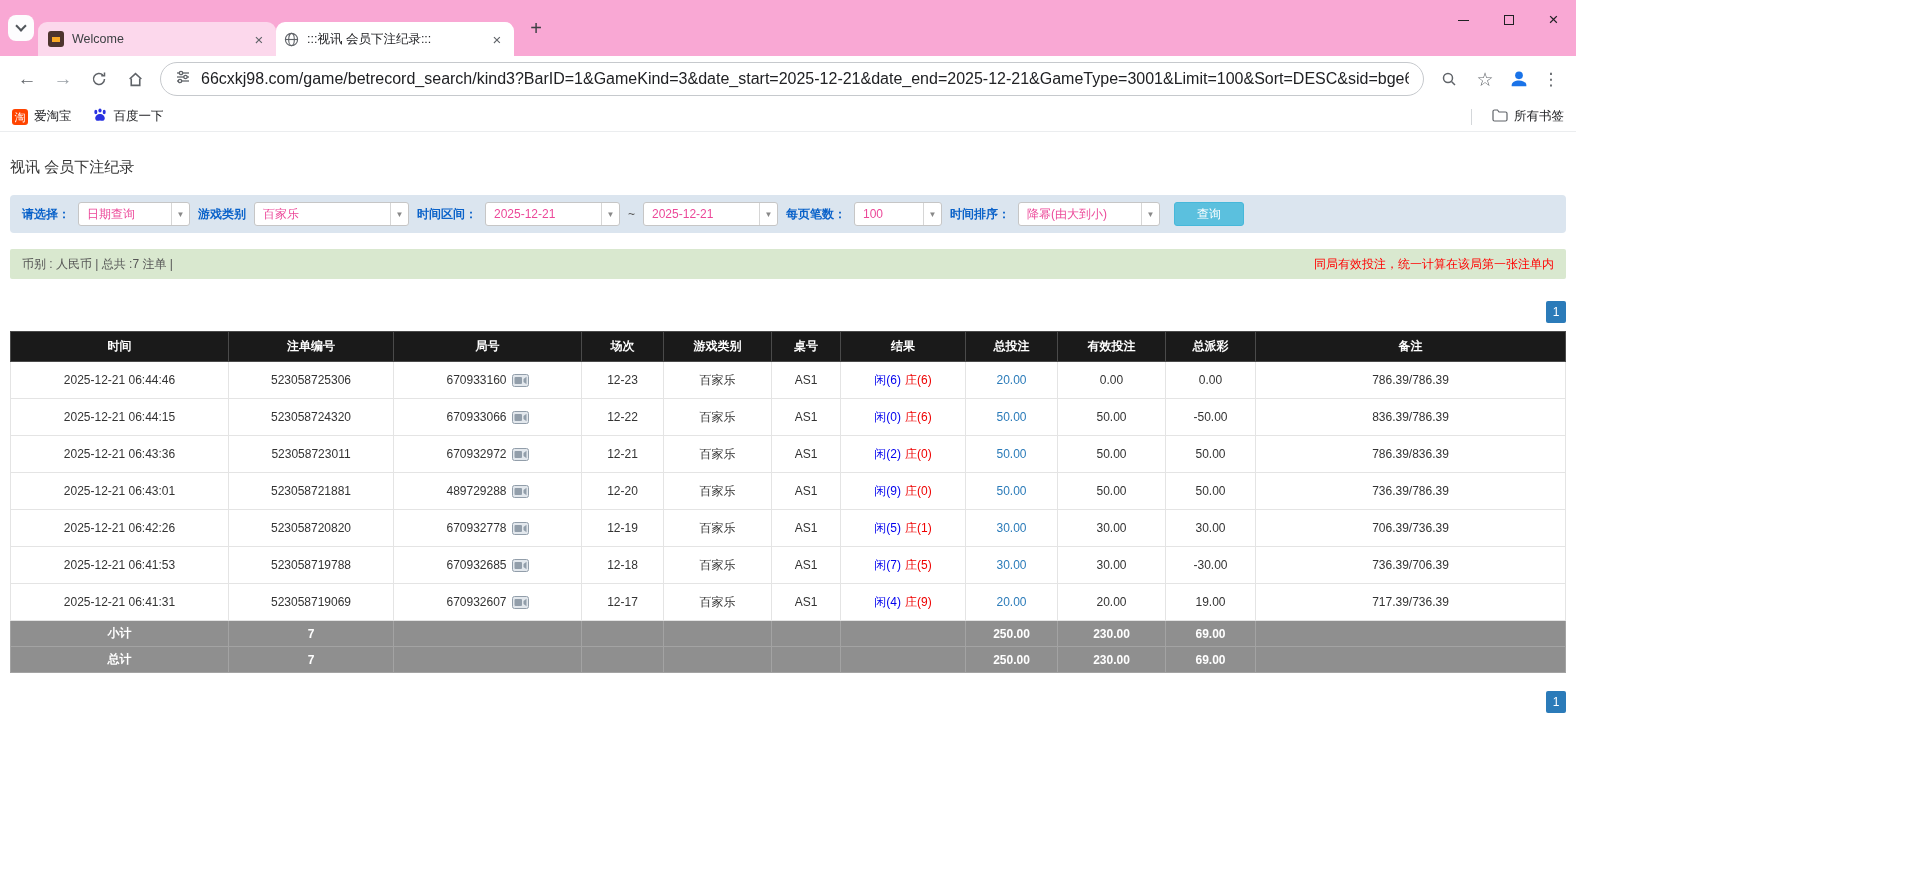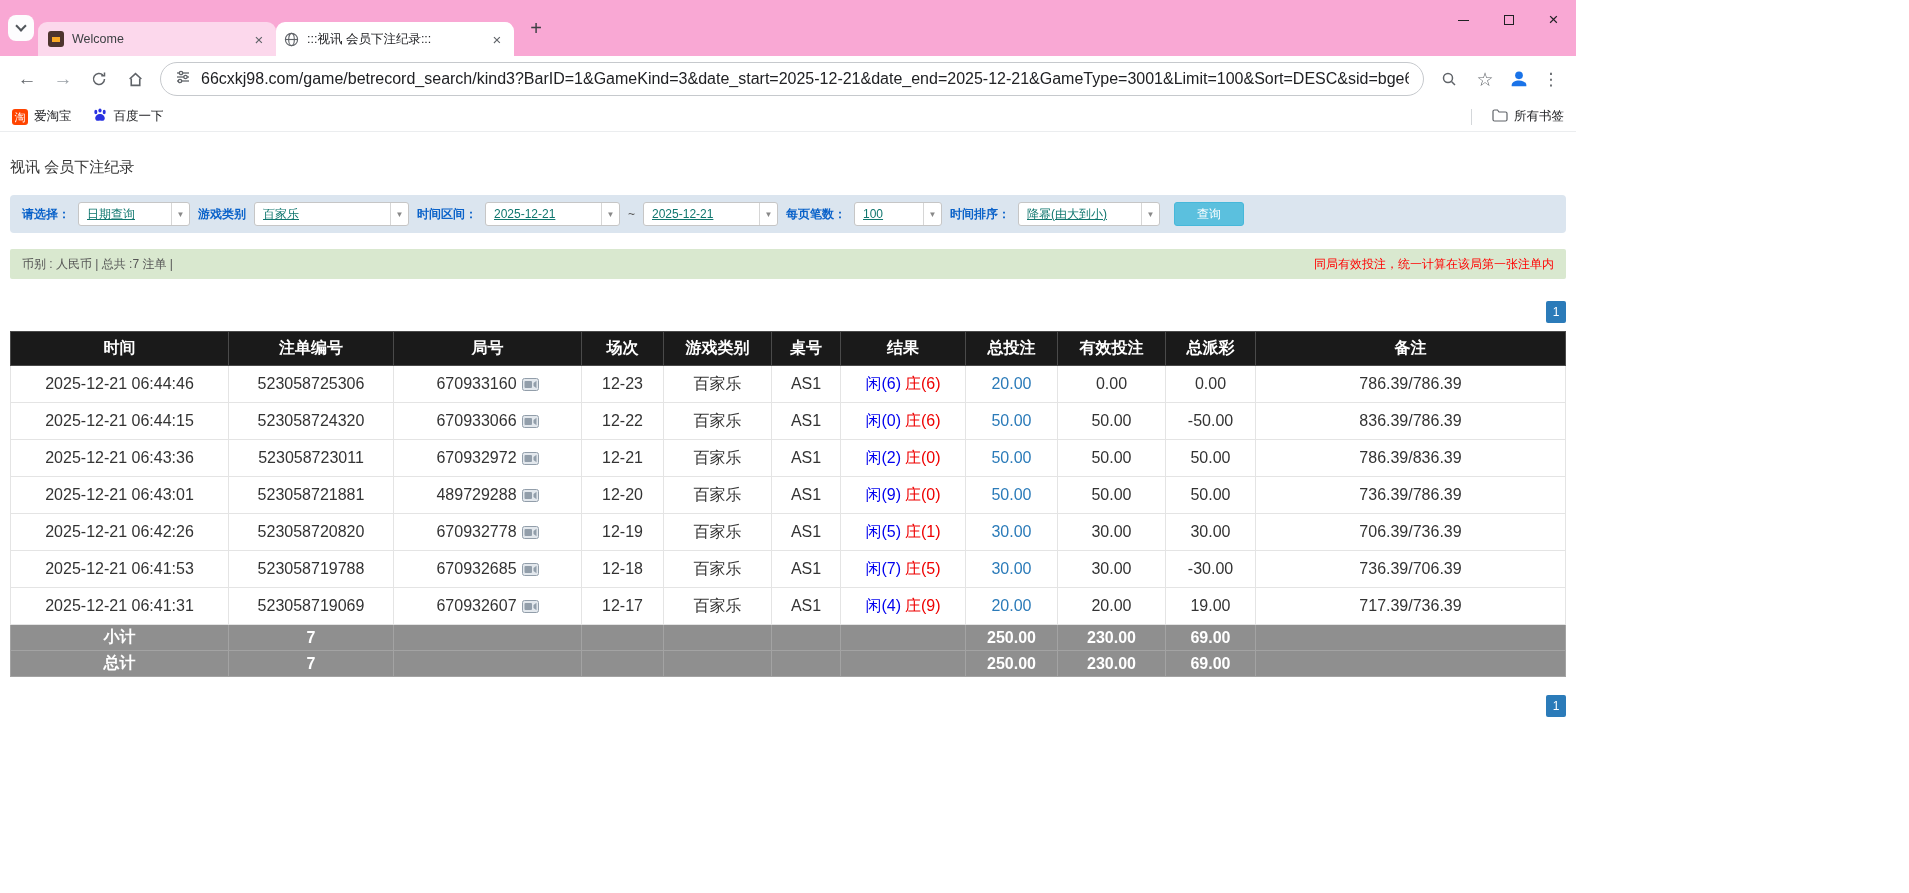--- a/index.html
+++ b/index.html
@@ -58,41 +58,41 @@
 
   
   .page { background: #fff; padding: 16px 10px 30px; }
   .page-title { font-size: 15px; font-weight: 400; color: #333; margin: 10px 0 18px; }
 
   .filter-bar { background: #dbe5ef; border-radius: 4px; height: 38px; display: flex; align-items: center;
     padding: 0 12px; gap: 8px; font-size: 12px; }
   .filter-label { color: #0a62c9; font-weight: bold; white-space: nowrap; }
   .select { background: #fff; border: 1px solid #c6c6c6; border-radius: 3px; height: 24px; display: flex;
     align-items: stretch; cursor: pointer; }
-  .select .val { flex: 1; display: flex; align-items: center; padding: 9px 8px; color: #0f766e; white-space: nowrap; overflow: hidden; text-decoration: underline; }
+  .select .val { flex: 1; display: flex; align-items: center; padding: 9px 8px; color: #ec4899; white-space: nowrap; overflow: hidden; }
   .select .arrow { width: 18px; border-left: 1px solid #d6d6d6; display: flex; align-items: center;
     justify-content: center; color: #888; font-size: 8px; }
   .w-select1 { width: 112px; } .w-game { width: 155px; } .w-date { width: 135px; }
   .w-per { width: 88px; } .w-sort { width: 142px; }
   .tilde { color: #555; }
   .search-btn { background: #5bc0de; border: 1px solid #46b8da; color: #fff; height: 24px; padding: 0 22px;
     border-radius: 3px; font-size: 12px; margin-left: 6px; cursor: pointer; }
 
   .info-bar { margin-top: 16px; background: #d9e8cf; height: 30px; display: flex; align-items: center;
     justify-content: space-between; padding: 8px 12px; font-size: 12px; border-radius: 2px; }
   .info-left { color: #555; }
   .info-right { color: #ff0000; }
 
   .pagination-row { display: flex; justify-content: flex-end; }
   .pagination-row.top { margin: 22px 0 8px; }
   .pagination-row.bottom { margin: 18px 0 0; }
   .page-btn { min-width: 20px; height: 22px; background: #2b7bb9; color: #fff; font-size: 12px;
     display: flex; align-items: center; justify-content: center; border-radius: 2px; padding: 0 6px; cursor: pointer; }
 
-  table.bet-table { width: 100%; border-collapse: collapse; table-layout: fixed; font-size: 16px; }
+  table.bet-table { width: 100%; border-collapse: collapse; table-layout: fixed; font-size: 12px; }
   .bet-table thead th { background: #1a1a1a; color: #fff; font-weight: bold; padding: 6px 4px;
     border: 1px solid #4a4a4a; text-align: center; white-space: nowrap; }
   .bet-table tbody td { text-align: center; height: 37px; padding: 0 4px; border: 1px solid #e4e4e4;
     color: #333; white-space: nowrap; overflow: hidden; }
   .bet-table tr.summary td { background: #8f8f8f; color: #fff; font-weight: bold; height: 26px;
     border: 1px solid #a3a3a3; }
   .round-wrap { display: inline-flex; align-items: center; gap: 5px; }
   .video-icon { display: inline-flex; cursor: pointer; }
   .player { color: #0000ee; }
   .banker { color: #ee0000; margin-left: 4px; }

